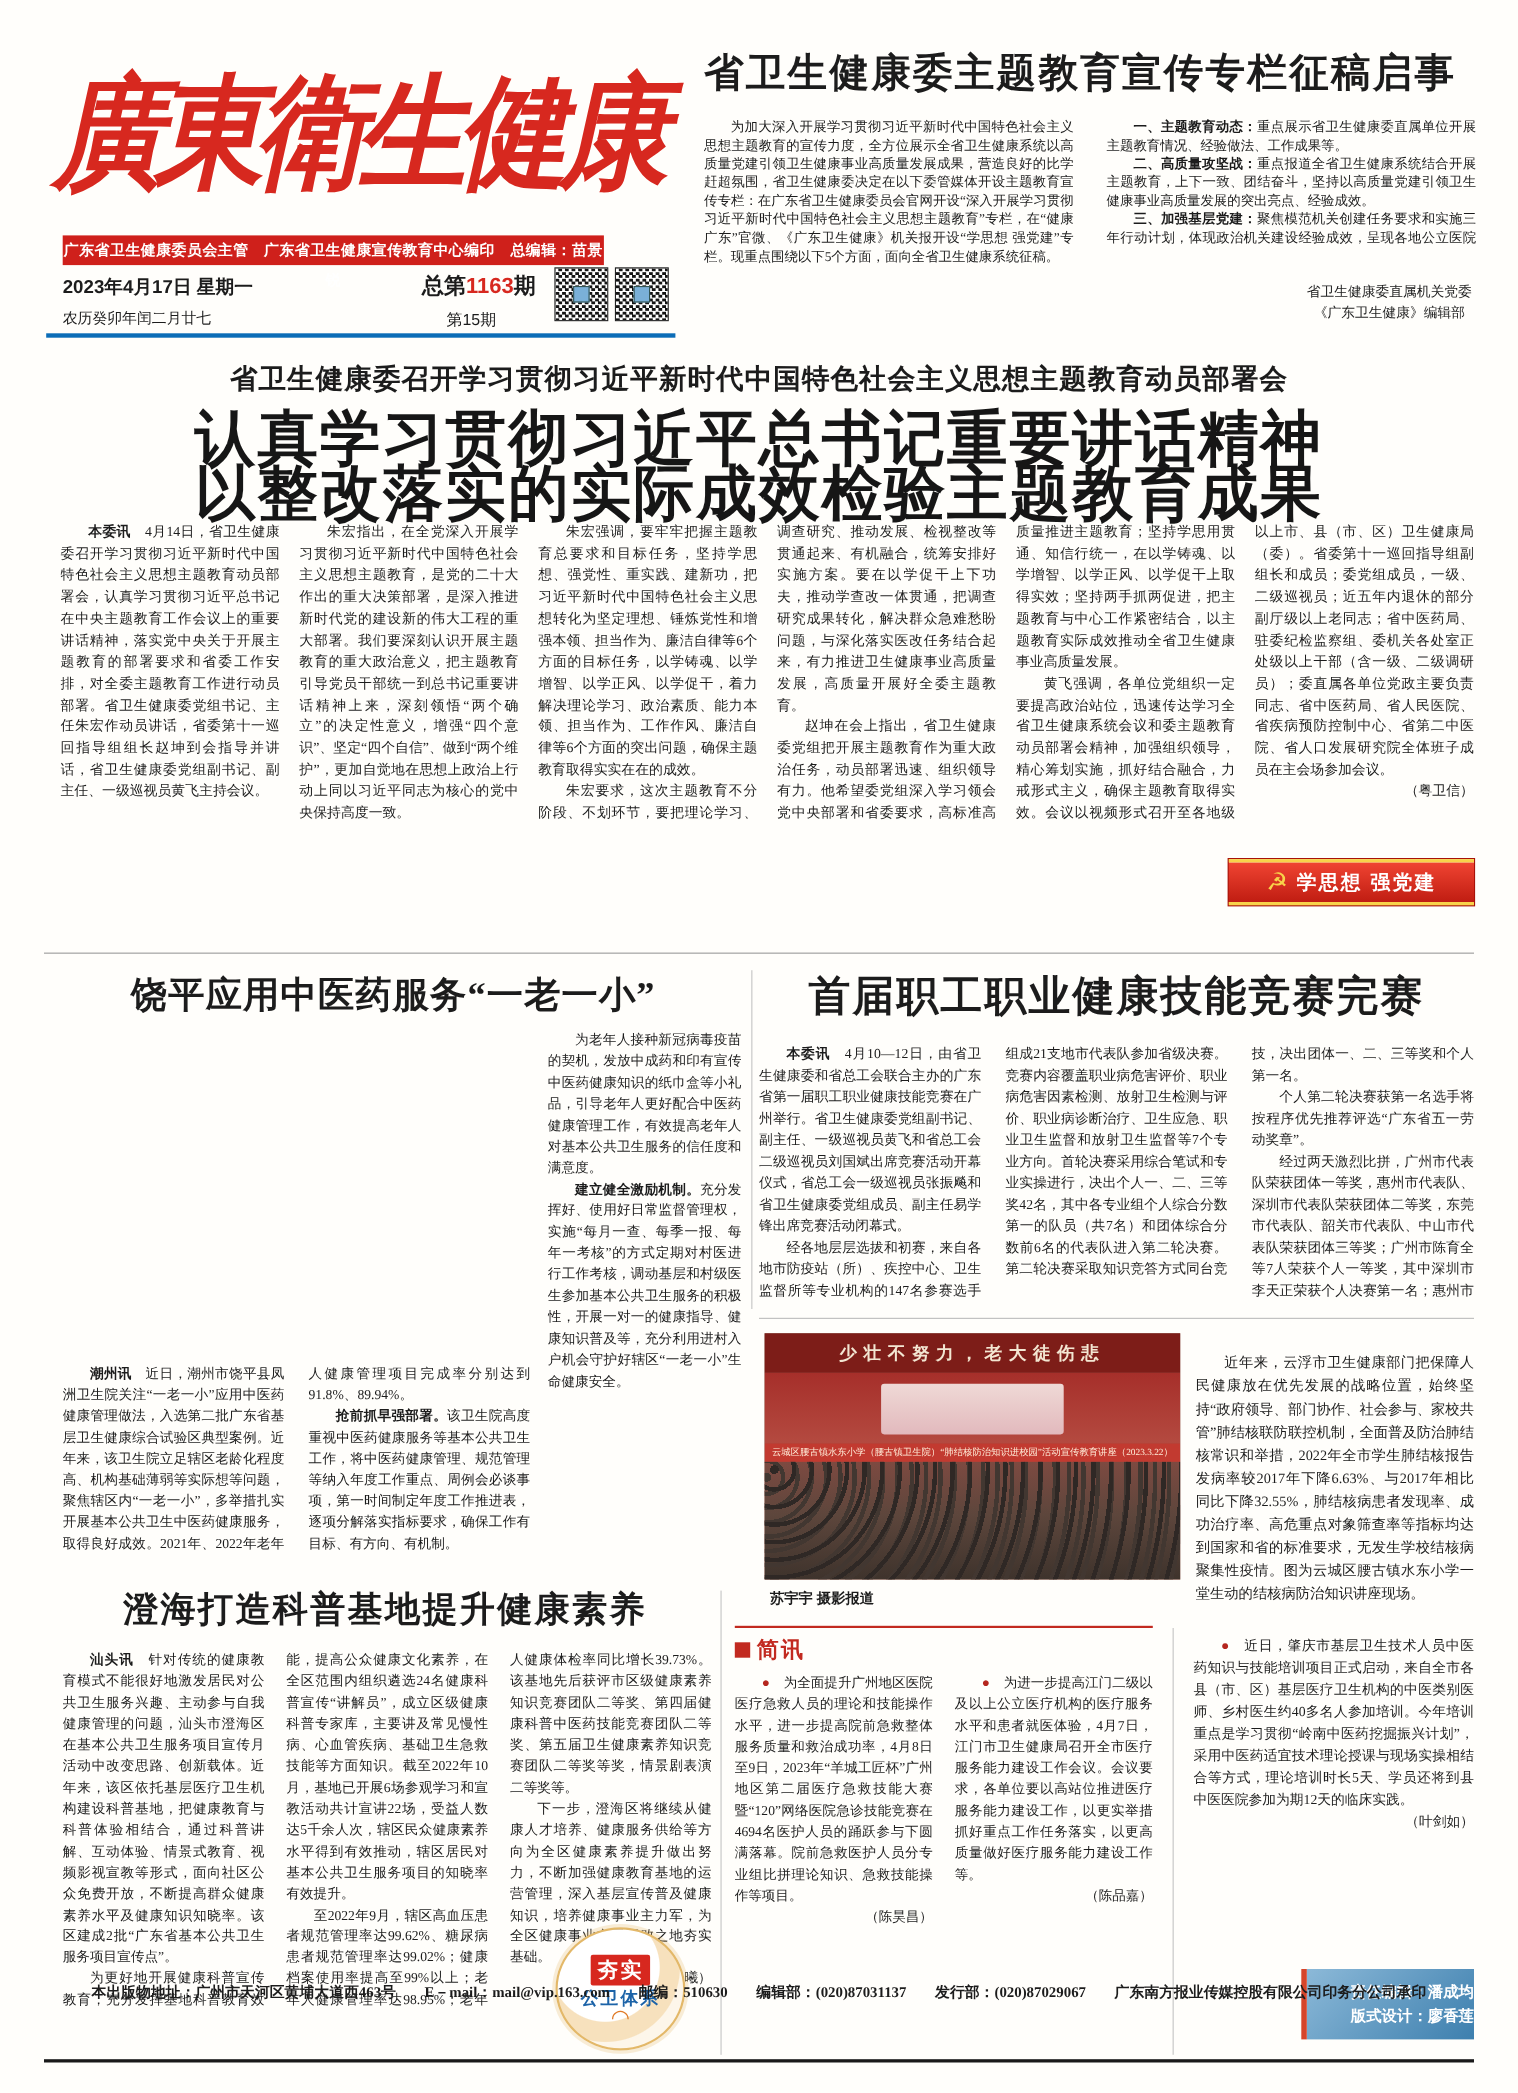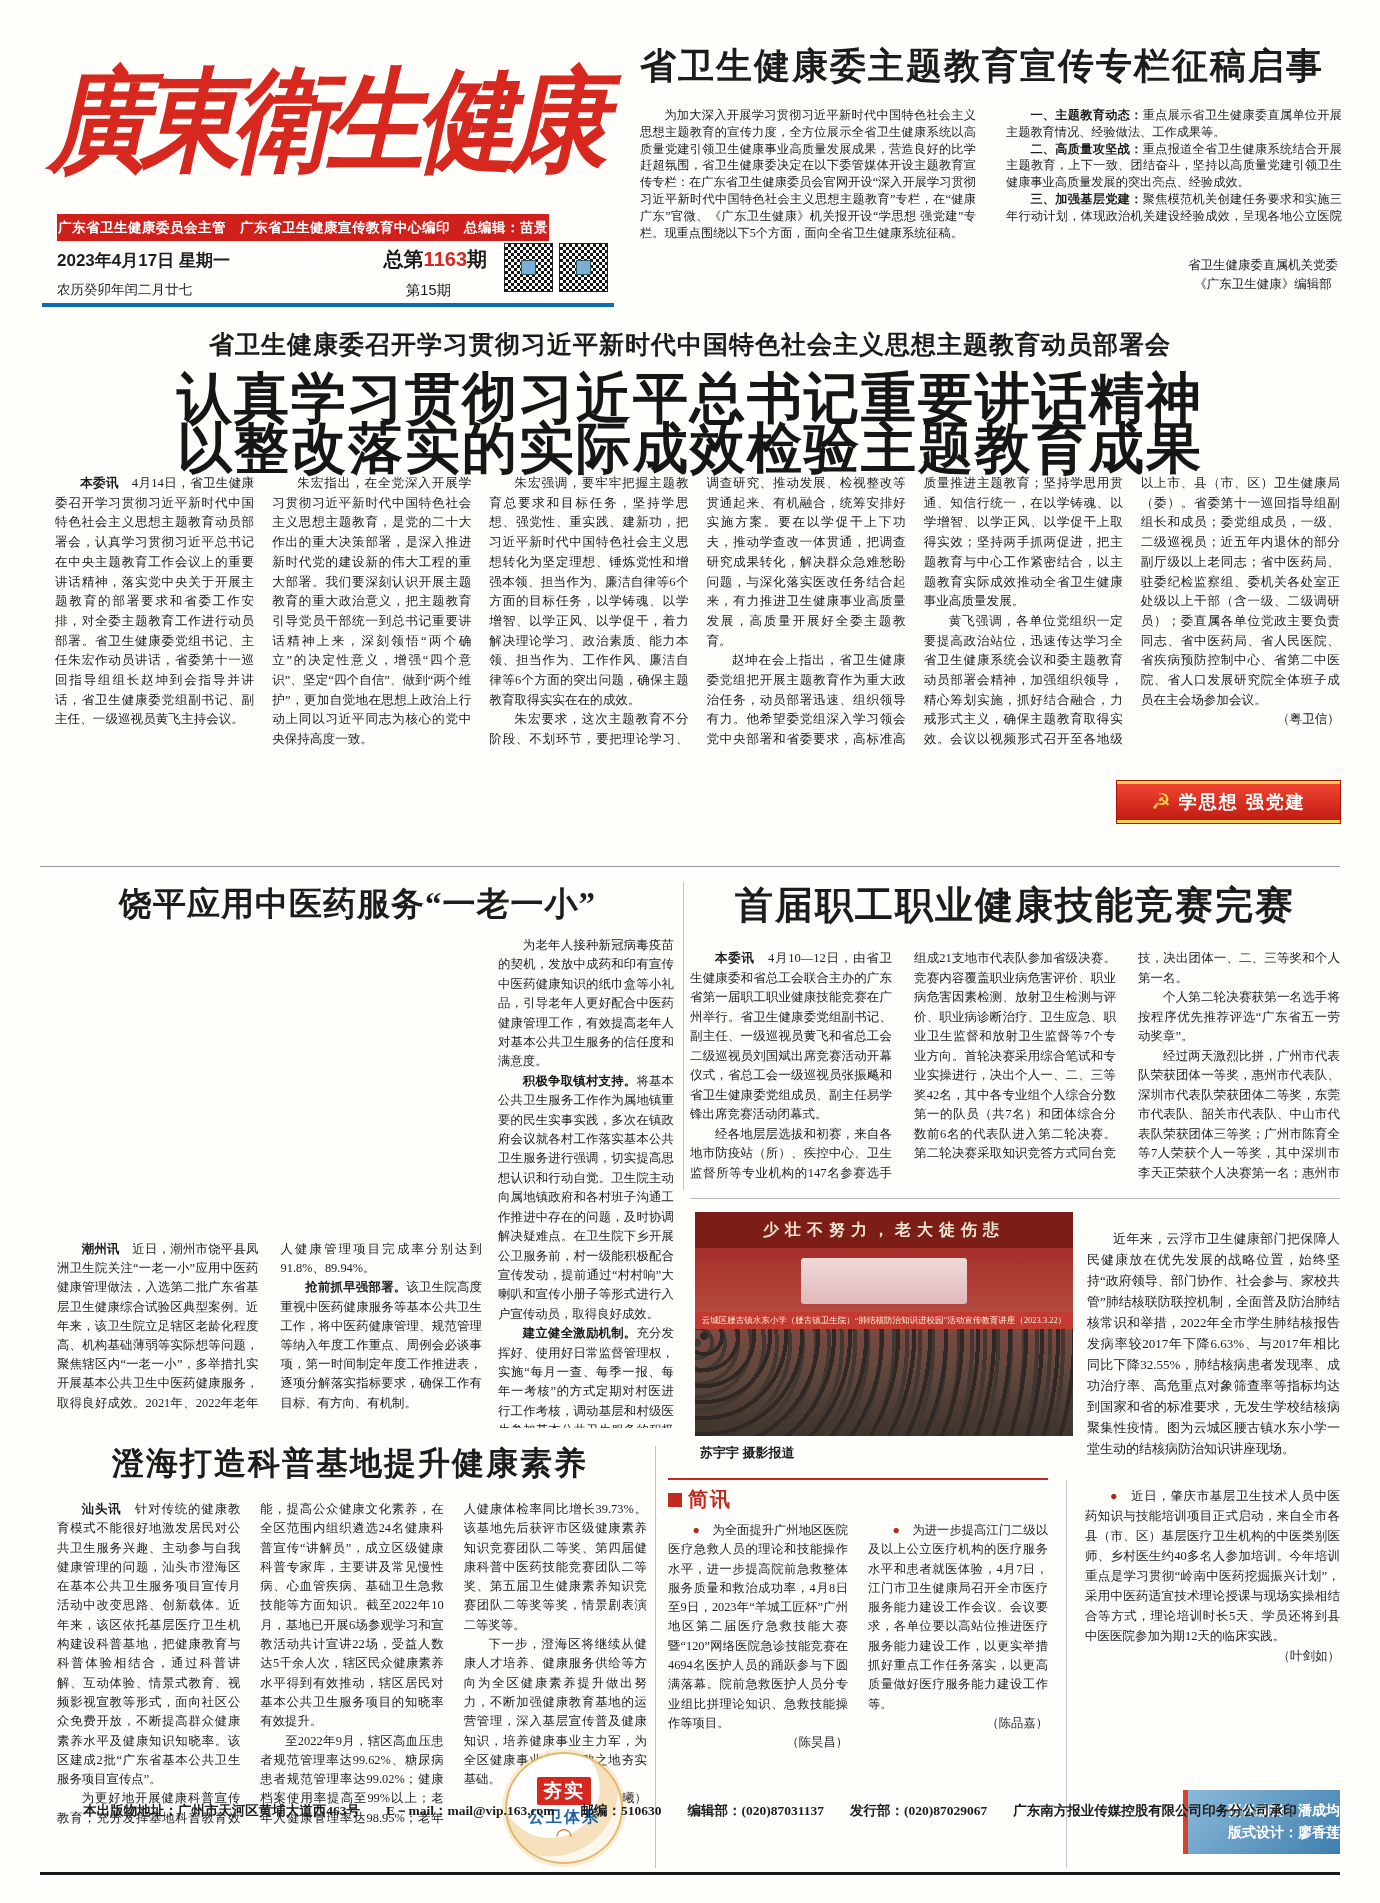--- a/index.html
+++ b/index.html
@@ -191,21 +191,20 @@
   </div>
 
   <div class="abs hrule" style="left:40px; top:866px; width:1300px;"></div>
   <div class="abs vrule" style="left:683px; top:882px; height:308px;"></div>
 
   <div class="abs raoping-h">饶平应用中医药服务“一老一小”</div>
 
 
   <div class="abs rp-right jus">
       <p class="para"><b class="lead"></b><span>为老年人接种新冠病毒疫苗的契机，发放中成药和印有宣传中医药健康知识的纸巾盒等小礼品，引导老年人更好配合中医药健康管理工作，有效提高老年人对基本公共卫生服务的信任度和满意度。</span><span class="tail"></span></p>
-      <p class="para"><b class="lead">积极争取镇村支持。</b><span>将基本公共卫生服务工作作为属地镇重要的民生实事实践，多次在镇政府会议就各村工作落实基本公共卫生服务进行强调，切实提高思想认识和行动自觉。卫生院主动向属地镇政府和各村班子沟通工作推进中存在的问题，及时协调解决疑难点。在卫生院下乡开展公卫服务前，村一级能积极配合宣传发动，提前通过“村村响”大喇叭和宣传小册子等形式进行入户宣传动员，取得良好成效。</span><span class="tail"></span></p>
       <p class="para"><b class="lead">建立健全激励机制。</b><span>充分发挥好、使用好日常监督管理权，实施“每月一查、每季一报、每年一考核”的方式定期对村医进行工作考核，调动基层和村级医生参加基本公共卫生服务的积极性，开展一对一的健康指导、健康知识普及等，充分利用进村入户机会守护好辖区“一老一小”生命健康安全。</span></p>
     </div>
 
   <div class="abs rp-below jus">
       <p class="para"><b class="lead">潮州讯</b><span>　近日，潮州市饶平县凤洲卫生院关注“一老一小”应用中医药健康管理做法，入选第二批广东省基层卫生健康综合试验区典型案例。近年来，该卫生院立足辖区老龄化程度高、机构基础薄弱等实际想等问题，聚焦辖区内“一老一小”，多举措扎实开展基本公共卫生中医药健康服务，取得良好成效。2021年、2022年老年人健康管理项目完成率分别达到91.8%、89.94%。</span><span class="tail"></span></p>
       <p class="para"><b class="lead">抢前抓早强部署。</b><span>该卫生院高度重视中医药健康服务等基本公共卫生工作，将中医药健康管理、规范管理等纳入年度工作重点、周例会必谈事项，第一时间制定年度工作推进表，逐项分解落实指标要求，确保工作有目标、有方向、有机制。</span><span class="tail"></span></p>
     </div>
 
   <div class="abs comp">
     <div class="comp-h">首届职工职业健康技能竞赛完赛</div>

